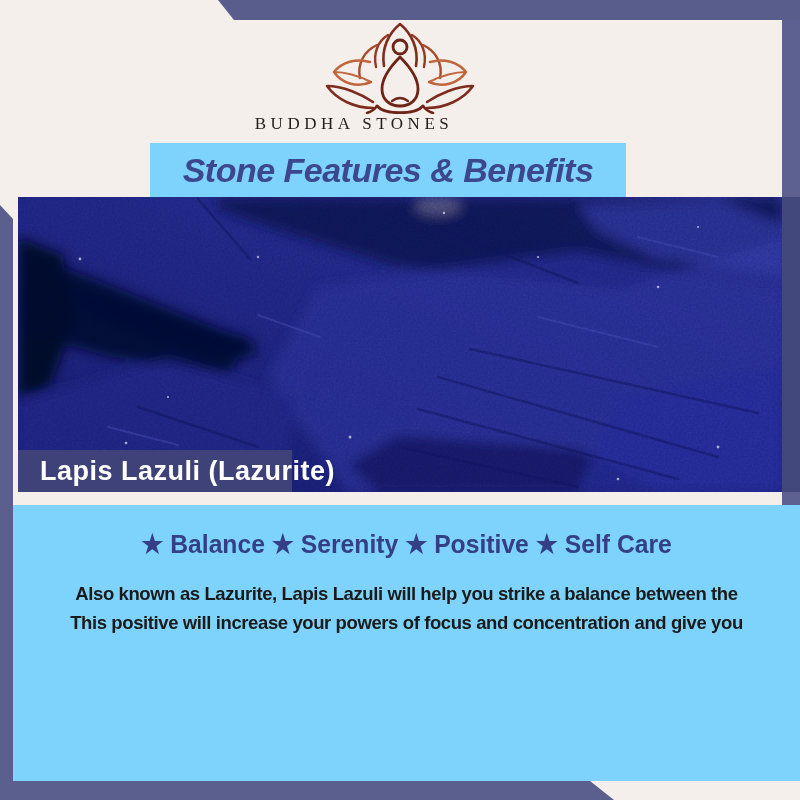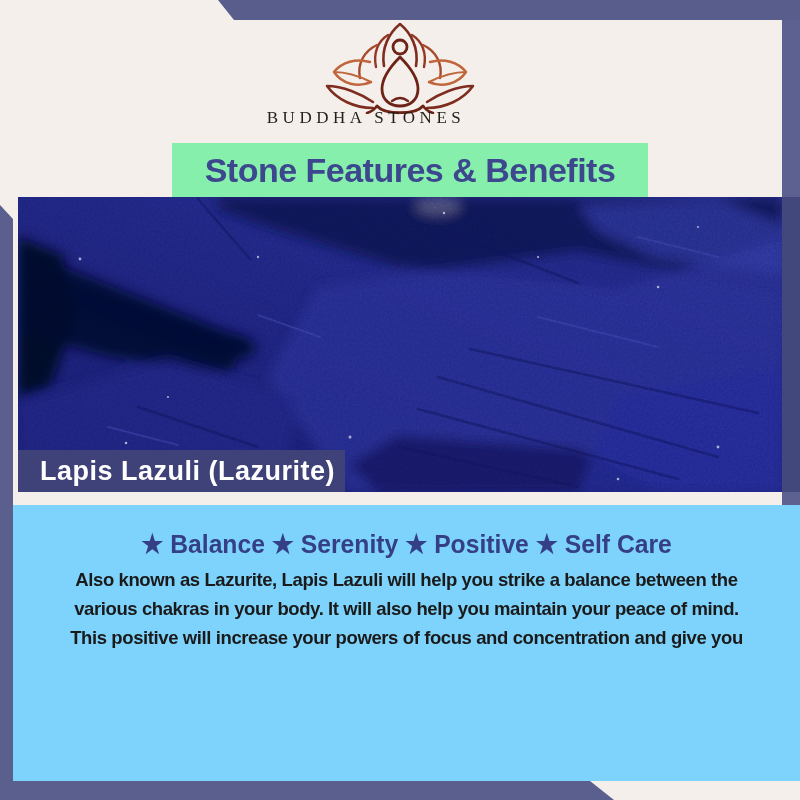--- a/index.html
+++ b/index.html
@@ -26,59 +26,60 @@
   }
   .bottom-accent{
     position:absolute;left:0;top:781px;width:614px;height:19px;
     background:#5a5f8d;
     clip-path:polygon(0 0,590px 0,614px 100%,0 100%);
   }
   
   .logo-wrap{position:absolute;left:0;top:22px;width:800px;text-align:center;}
   .logo-wrap svg{display:inline-block;}
   .brand-name{
-    position:absolute;left:0;top:108px;width:708px;text-align:center;
+    position:absolute;left:0;top:114px;width:708px;text-align:center;
     font-family:"Liberation Serif", serif;
-    font-size:17px;letter-spacing:4.5px;color:#241d18;font-weight:400;margin-left:12px;
+    font-size:17px;letter-spacing:4.5px;color:#241d18;font-weight:400;
   }
   .title-banner{
-    position:absolute;left:172px;top:143px;width:476px;height:54px;
-    background:#86efac;
+    position:absolute;left:150px;top:143px;width:476px;height:54px;
+    background:#7dd3fc;
+    font-style:italic;
   }
   .title-banner .title{
     width:100%;height:54px;line-height:55px;text-align:center;
     font-size:34px;font-weight:700;color:#3c478e;letter-spacing:-0.5px;
   }
   
   .photo{
     position:absolute;left:18px;top:197px;width:764px;height:295px;overflow:hidden;
   }
   .photo svg{display:block;width:764px;height:295px;}
   .stone-name-bar{
-    position:absolute;left:18px;top:450px;width:327px;height:42px;
+    position:absolute;left:18px;top:450px;width:274px;height:42px;
     background:#3e4278;
   }
   .stone-name-bar .stone-name{
     display:block;padding-left:22px;line-height:43px;
     font-size:27px;font-weight:700;color:#ffffff;letter-spacing:0.5px;
     white-space:nowrap;
   }
   
   .content-card{
     position:absolute;left:13px;top:505px;width:787px;height:276px;
     background:#7dd3fc;
   }
   .benefits-line{
     position:absolute;left:0;top:24px;width:787px;text-align:center;
     font-size:26px;font-weight:700;color:#353f85;
     transform:scaleX(0.95);transform-origin:center;
     white-space:nowrap;
   }
   .body-copy{
-    position:absolute;left:12px;top:60px;width:763px;
+    position:absolute;left:12px;top:74px;width:763px;
     font-size:18.5px;line-height:29px;font-weight:700;color:#1a1a1a;
     letter-spacing:-0.4px;text-align:center;
   }
   .body-copy .line{white-space:nowrap;}
 </style>
 </head>
 <body>
 
 <div class="top-accent"></div>
 <div class="right-accent"></div>
@@ -180,16 +181,15 @@
 </div>
 
 <div class="stone-name-bar">
   <span class="stone-name">Lapis Lazuli (Lazurite)</span>
 </div>
 
 <div class="content-card">
   <div class="benefits-line">★ Balance ★ Serenity ★ Positive ★ Self Care</div>
   <div class="body-copy">
     <div class="line">Also known as Lazurite, Lapis Lazuli will help you strike a balance between the</div>
-    <div class="line">various chakras in your body. It will also help you maintain your peace of mind.</div>
     <div class="line">This positive will increase your powers of focus and concentration and give you</div>
   </div>
 </div>
 
 </body></html>

